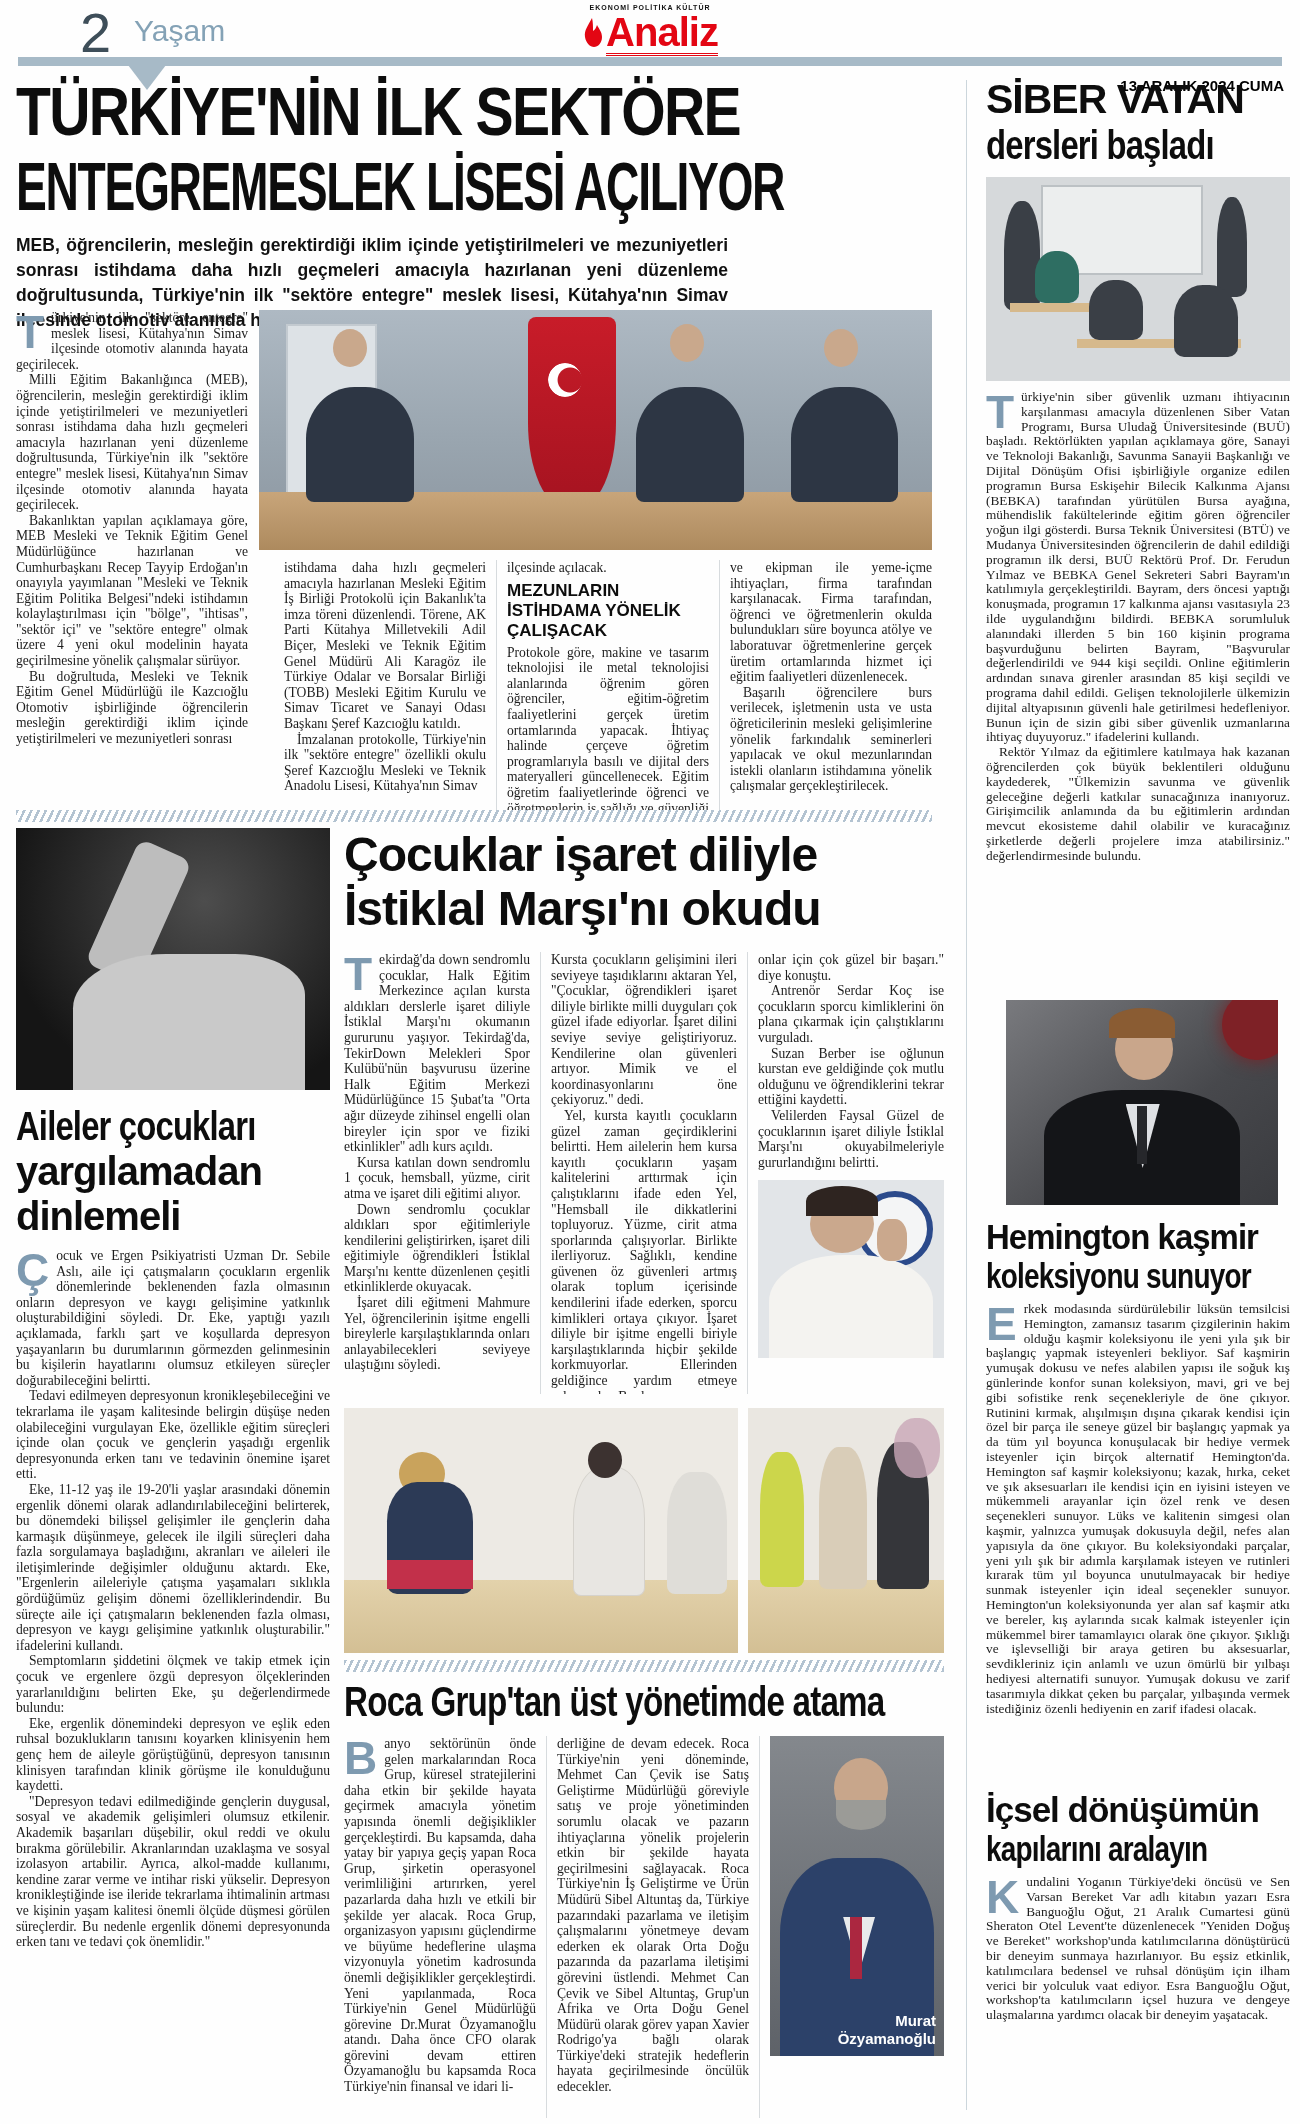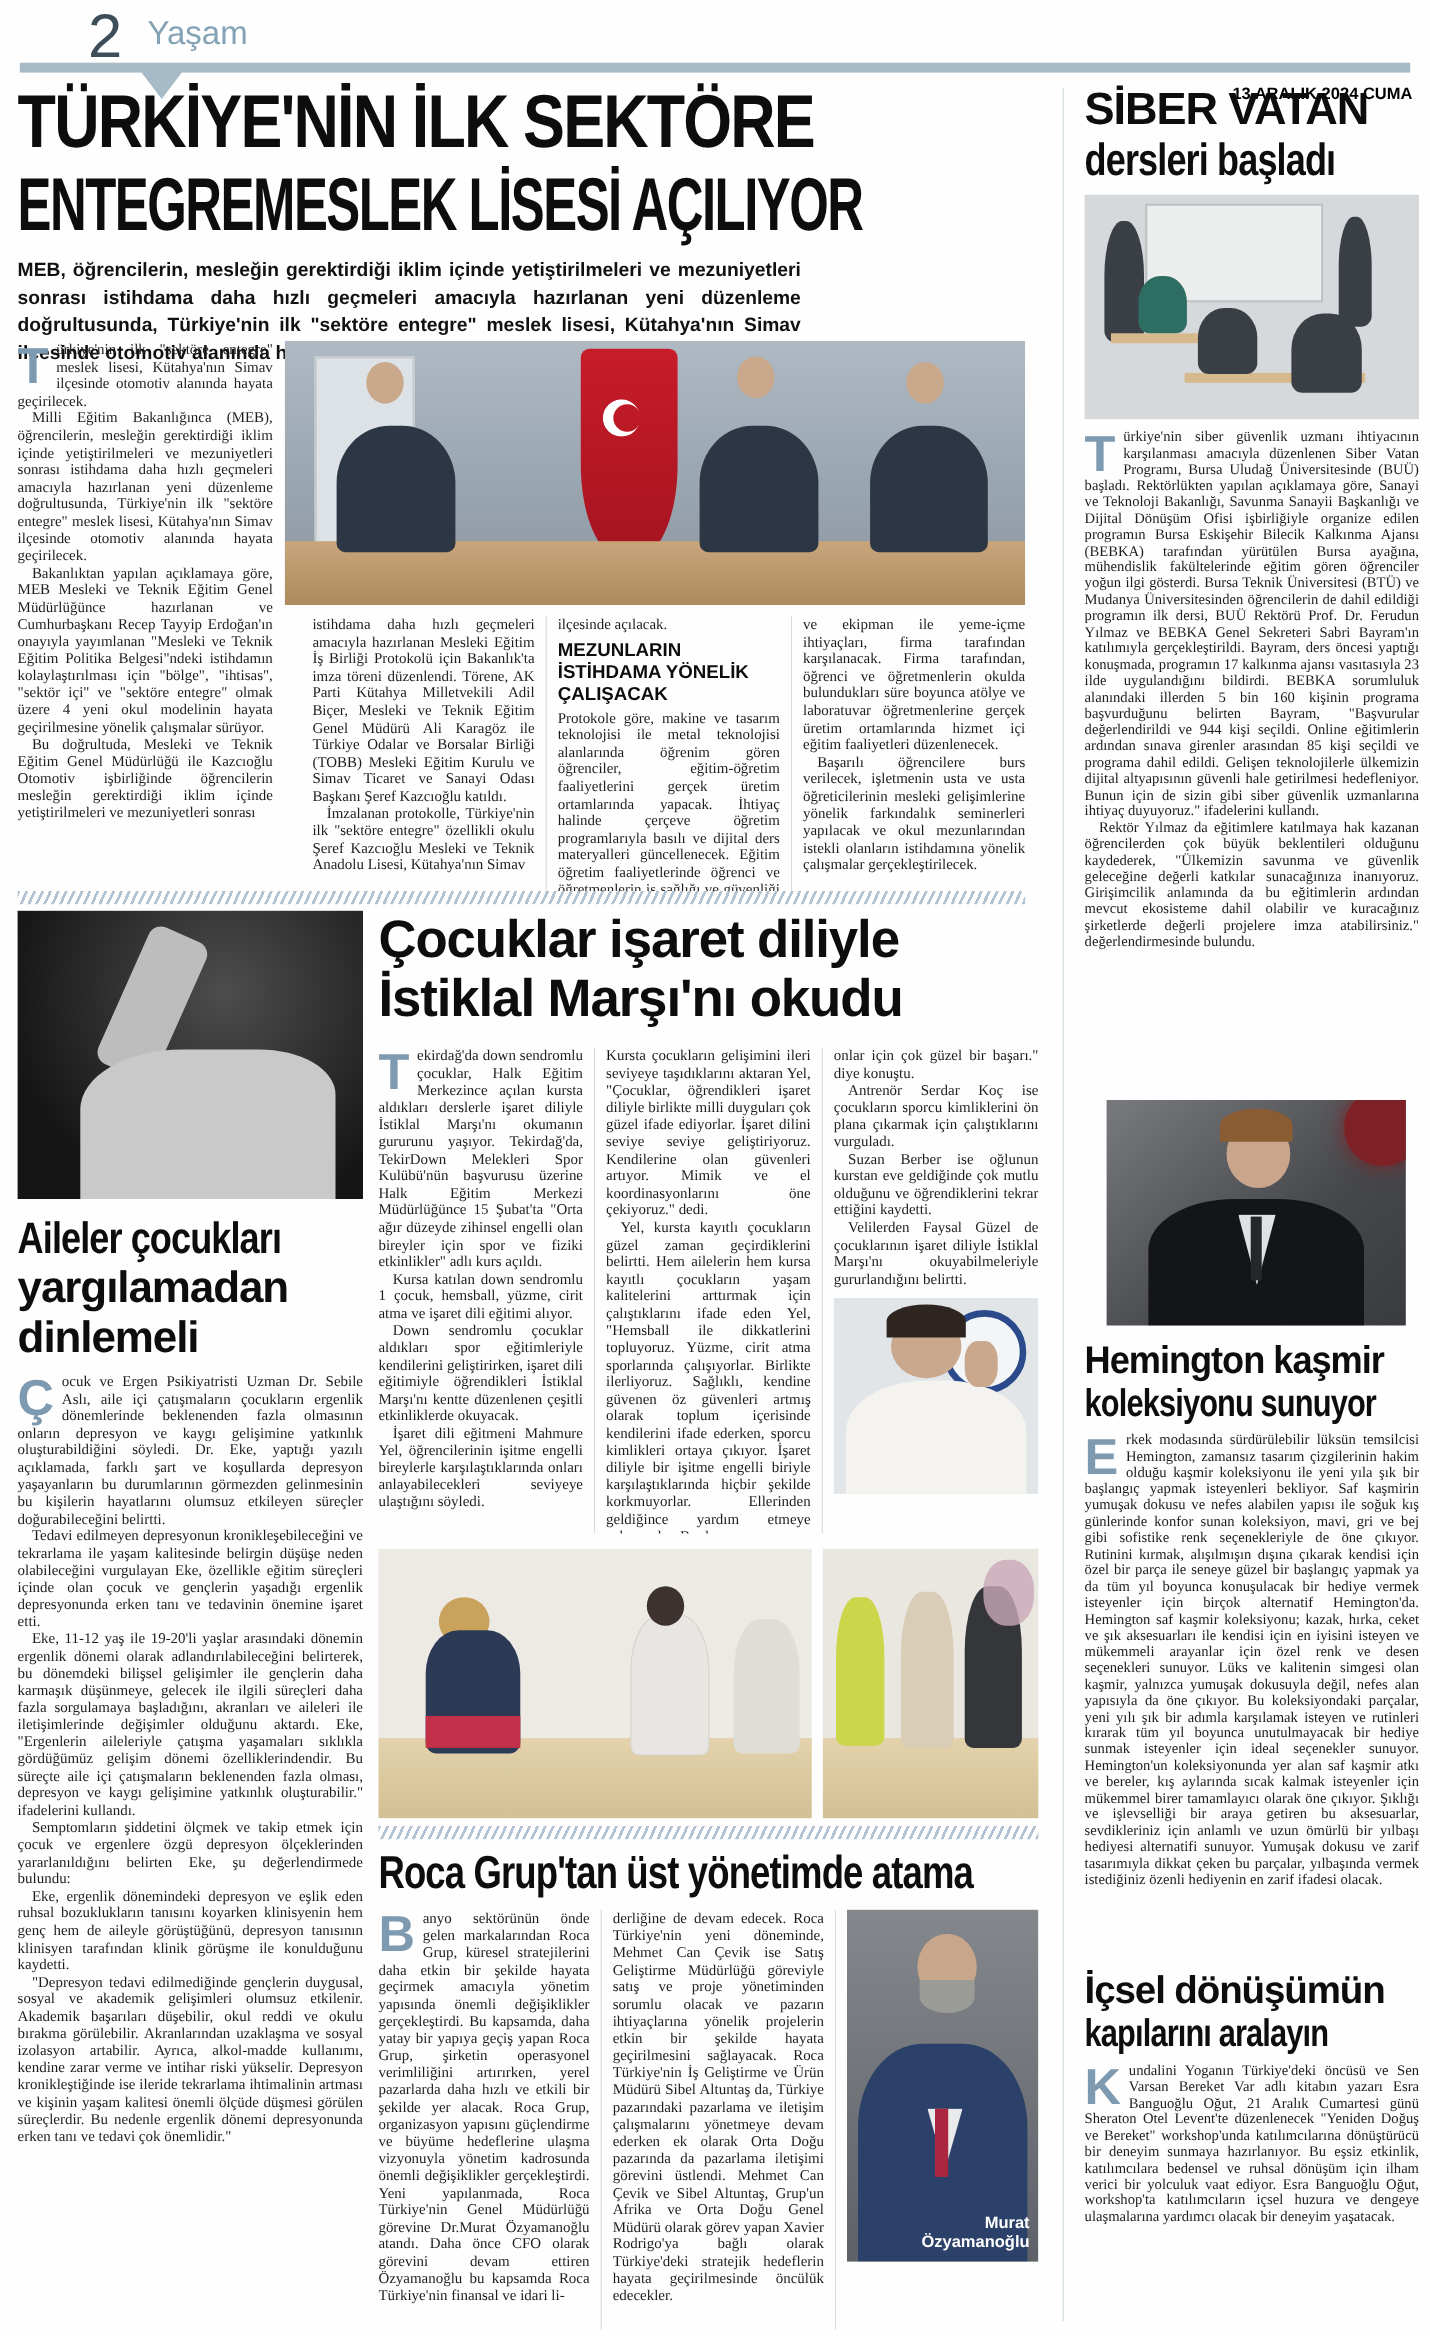--- a/index.html
+++ b/index.html
@@ -129,20 +129,31 @@
 </style>
 </head>
 <body>
 
 <div class="page">
 
   <div class="pagenum">2</div>
   <div class="section-name">Yaşam</div>
   <div class="hdr-bar"></div>
   <div class="hdr-notch"></div>
+  <div class="logo-box">
+    <div class="logo-tag">EKONOMİ POLİTİKA KÜLTÜR</div>
+    <div class="logo-row">
+      <span style="display:inline-block;width:20px;height:32px;">
+        <svg viewBox="0 0 20 30" width="20" height="30">
+            <path d="M10 0C6 8 2 12 3 19c1 6 5 10 9 10s8-4 8-10c0-5-3-8-5-12-1 3-2 5-4 6 0-5 0-9-1-13z" fill="#e30613"></path>
+          </svg>
+      </span>
+      <span class="logo-name">Analiz</span>
+    </div>
+  </div>
   <div class="date">13 ARALIK 2024 CUMA</div>
 
   <div class="main-hl">
     <div class="hl sx84">TÜRKİYE'NİN İLK SEKTÖRE</div>
     <div class="hl sx68">ENTEGREMESLEK LİSESİ AÇILIYOR</div>
   </div>
   <div class="subhead">MEB, öğrencilerin, mesleğin gerektirdiği iklim içinde yetiştirilmeleri ve mezuniyetleri sonrası istihdama daha hızlı geçmeleri amacıyla hazırlanan yeni düzenleme doğrultusunda, Türkiye'nin ilk "sektöre entegre" meslek lisesi, Kütahya'nın Simav ilçesinde otomotiv alanında hayata geçirilecek</div>
 
   <div class="main-body">
     <div class="m-col1 art-body">

